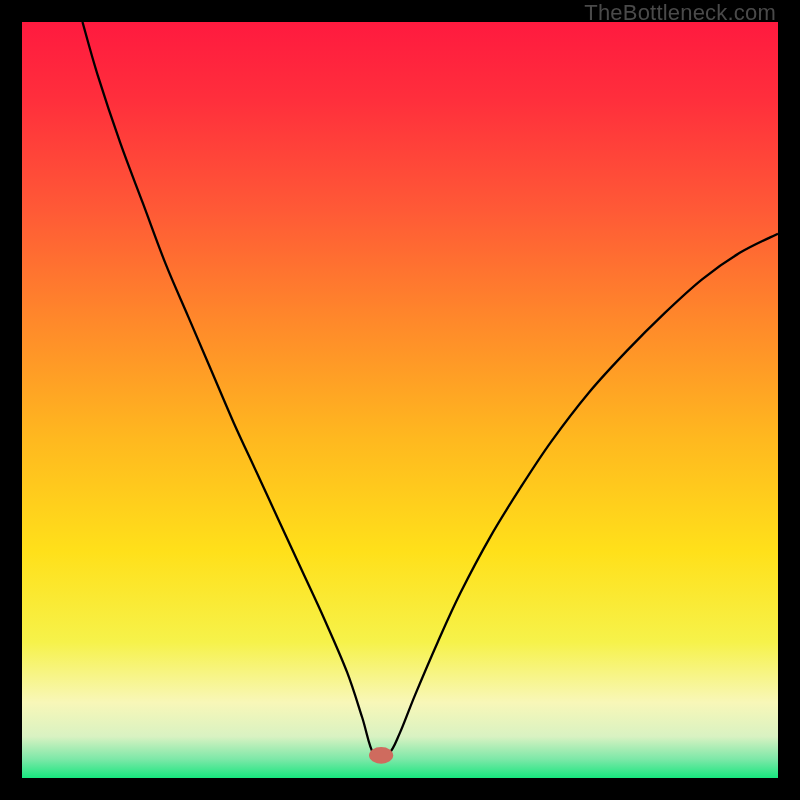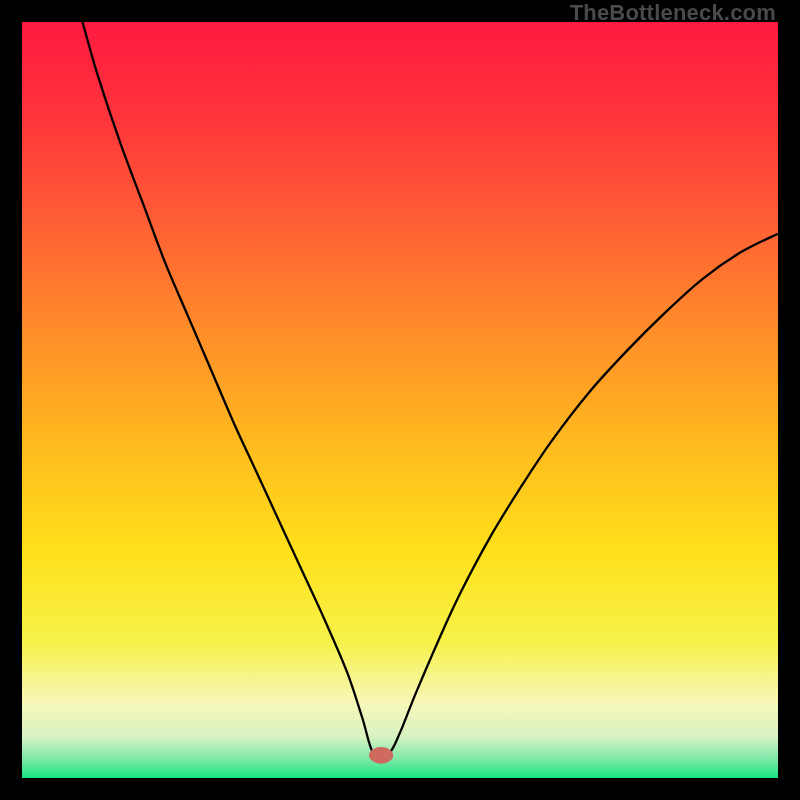--- a/index.html
+++ b/index.html
@@ -25,21 +25,21 @@
     top: 0;
     width: 756px;
     height: 756px;
   }
   .watermark {
     position: absolute;
     top: 0px;
     right: 24px;
     color: #4a4a4a;
     font-size: 22px;
-    font-weight: 700;
+    font-weight: 400;
     letter-spacing: 0.2px;
     user-select: none;
   }
 </style>
 </head>
 <body>
 
 <div class="frame">
   <svg class="plot-area" viewBox="0 0 100 100" preserveAspectRatio="none">
     <defs>

